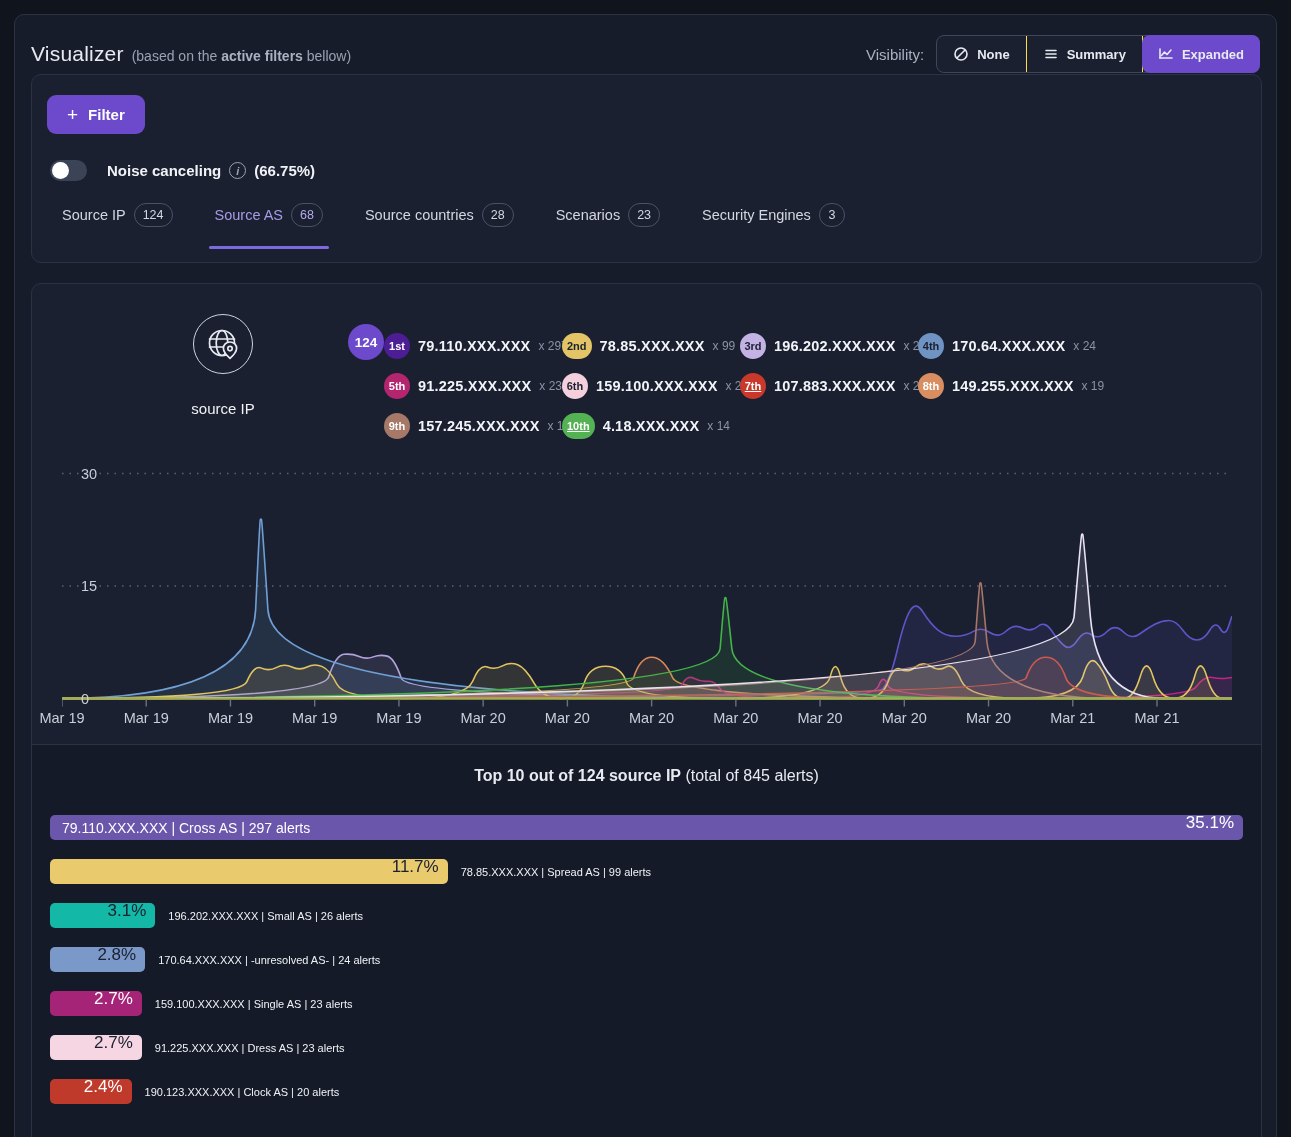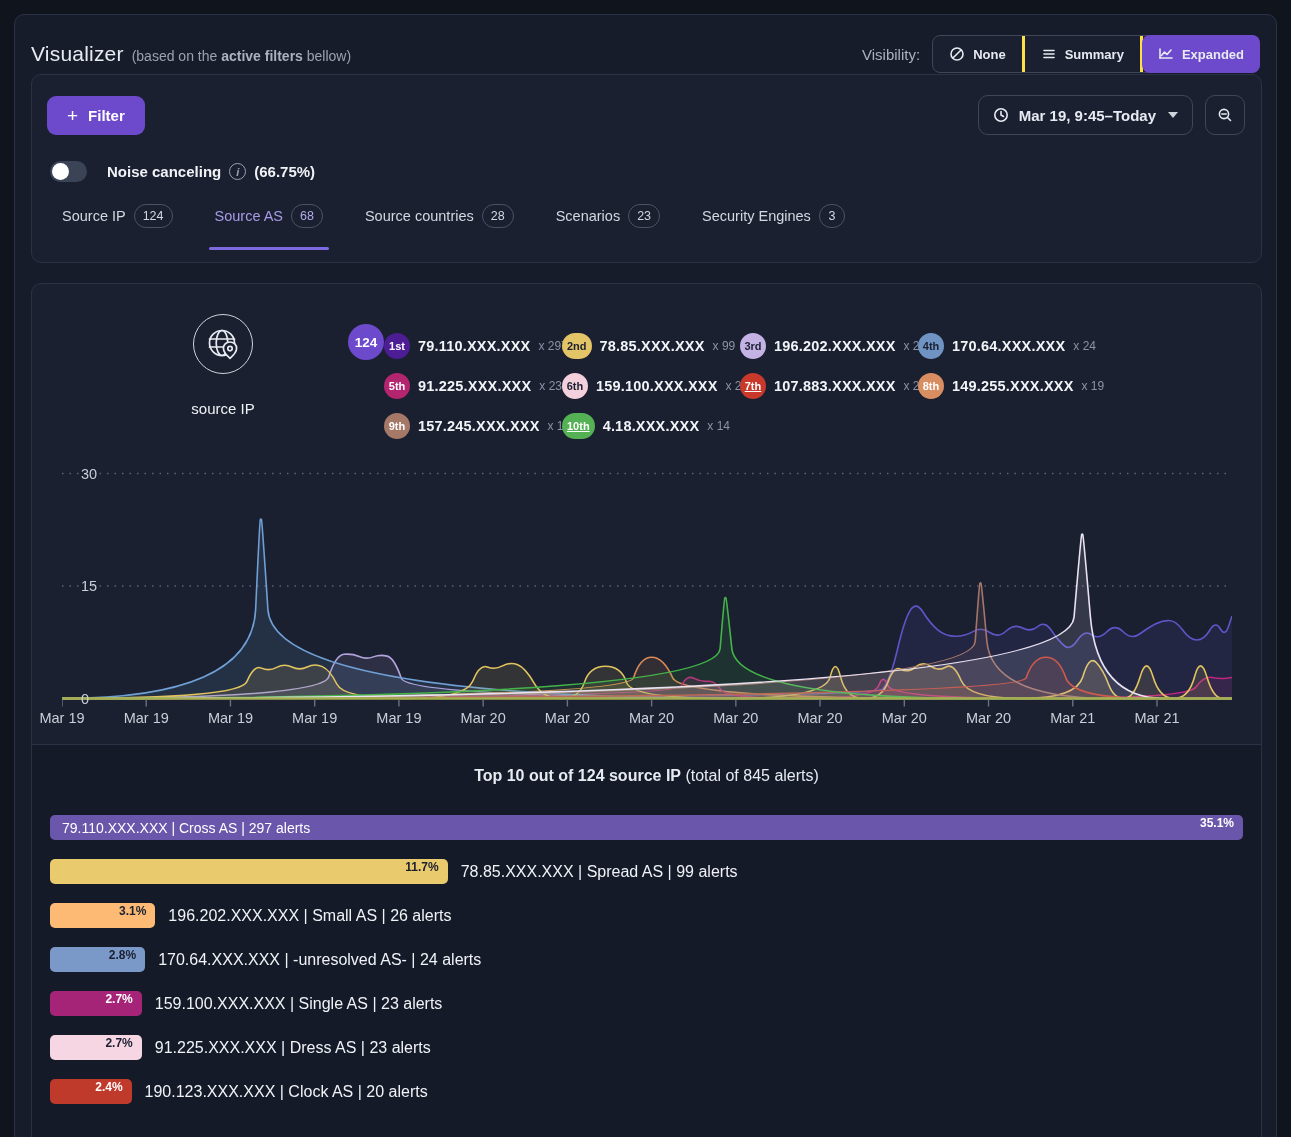--- a/index.html
+++ b/index.html
@@ -16,21 +16,21 @@
   }
   
   .vz-header{ display:flex; align-items:center; justify-content:space-between; padding:20px 16px 14px 16px; }
   .title-wrap{ display:flex; align-items:baseline; gap:8px; }
   .page-title{ font-size:21px; font-weight:500; color:#e8eaf1; letter-spacing:.2px; }
   .subtitle{ font-size:14px; color:#9aa2b2; }
   .subtitle b{ color:#aab1c0; }
   .visibility-wrap{ display:flex; align-items:center; gap:12px; }
   .visibility-label{ font-size:15px; color:#aab1c0; }
   .seg-group{ display:flex; align-items:stretch; border:1px solid #3e4658; border-radius:8px; background:#1a2030; }
-  .seg-btn{ display:flex; align-items:center; gap:8px; padding:0 16px; height:36px; font-size:13px; font-weight:700; color:#e8eaf1; cursor:pointer; border-right:3px solid #fde047; }
+  .seg-btn{ display:flex; align-items:center; gap:8px; padding:0 16px; height:36px; font-size:13px; font-weight:700; color:#e8eaf1; cursor:pointer; border-right:1px solid #fde047; }
   .seg-btn:last-child{ border-right:none; }
   .seg-btn.active{ background:#6d49cc; border-radius:8px; margin:-1px; height:38px; border-right:none; }
   .seg-icon{ display:inline-flex; width:16px; height:16px; }
   .seg-icon svg{ width:16px; height:16px; }
   
   .filter-panel{
     position:absolute; left:16px; top:59px; width:1231px; height:189px;
     background:#1a2030; border:1px solid #2b3245; border-radius:10px;
   }
   .filter-row{ display:flex; align-items:center; justify-content:space-between; padding:20px 16px 0 15px; }
@@ -73,22 +73,22 @@
   .x-labels{ position:relative; margin-left:30px; width:1170px; height:24px; }
   .x-label{ position:absolute; width:70px; text-align:center; font-size:14.5px; color:#c9ced8; top:2px; }
   .panel-divider{ height:1px; background:#2b3245; margin-top:12px; }
   
   .top10{ background:#141a28; padding:22px 18px 30px 18px; min-height:400px; }
   .top10-title{ text-align:center; font-size:16px; color:#e8eaf1; margin-bottom:30px; }
   .top10-title b{ font-weight:700; }
   .bar-row{ display:flex; align-items:center; height:25px; margin-bottom:19px; }
   .bar{ position:relative; height:25px; border-radius:5px; flex:none; }
   .bar .inner-label{ position:absolute; left:12px; top:0; height:25px; display:flex; align-items:center; font-size:14px; color:#fff; white-space:nowrap; }
-  .bar .pct{ position:absolute; right:9px; top:0; height:15px; display:flex; align-items:center; font-size:12px; font-weight:700; white-space:nowrap; }
-  .outside-label{ margin-left:13px; font-size:16px; color:#f0f2f6; white-space:nowrap; }
+  .bar .pct{ position:absolute; right:9px; top:0; height:15px; display:flex; align-items:center; font-size:17px; font-weight:400; white-space:nowrap; }
+  .outside-label{ margin-left:13px; font-size:11px; color:#f0f2f6; white-space:nowrap; }
   .stroke-icon{ stroke:#e8eaf1; fill:none; stroke-width:1.6; stroke-linecap:round; stroke-linejoin:round; }
 </style>
 </head>
 <body>
 
 <div class="outer-panel">
 
   <div class="vz-header">
     <div class="title-wrap">
       <span class="page-title">Visualizer</span>
@@ -129,41 +129,20 @@
       </div>
     </div>
   </div>
 
   <div class="filter-panel">
     <div class="filter-row">
       <button class="filter-btn">
         <span class="plus-glyph">+</span>
         <span>Filter</span>
       </button>
-      <div class="filter-right">
-        <button class="date-btn">
-          <span class="seg-icon">
-            <svg viewBox="0 0 16 16">
-                <circle class="stroke-icon" cx="8" cy="8" r="6.2"></circle>
-                <polyline class="stroke-icon" points="8,4.5 8,8 10.5,9.5"></polyline>
-              </svg>
-          </span>
-          <span>Mar 19, 9:45–Today</span>
-          <span class="caret-down"></span>
-        </button>
-        <button class="icon-btn">
-          <span class="seg-icon">
-            <svg viewBox="0 0 16 16">
-                <circle class="stroke-icon" cx="7" cy="7" r="4.6"></circle>
-                <line class="stroke-icon" x1="10.5" y1="10.5" x2="13.5" y2="13.5"></line>
-                <line class="stroke-icon" x1="4.8" y1="7" x2="9.2" y2="7"></line>
-              </svg>
-          </span>
-        </button>
-      </div>
     </div>
     <div class="noise-row">
       <div class="toggle">
           <div class="knob"></div>
         </div>
       <span class="noise-label">Noise canceling</span>
       <span class="info-icon">i</span>
       <span class="noise-value">(66.75%)</span>
     </div>
     <div class="tabs-row" id="tabs-row">
@@ -335,21 +314,21 @@
               <span class="inner-label">79.110.XXX.XXX | Cross AS  | 297 alerts</span>
             </div>
           </div>
           <div class="bar-row">
             <div class="bar" style="width: 33.3333%; background: rgb(233, 202, 109);">
               <span class="pct" style="color: rgb(26, 32, 48);">11.7%</span>
             </div>
             <span class="outside-label">78.85.XXX.XXX | Spread AS  | 99 alerts</span>
           </div>
           <div class="bar-row">
-            <div class="bar" style="width: 8.83191%; background: #fdba74;">
+            <div class="bar" style="width: 8.83191%; background: #14b8a6;">
               <span class="pct" style="color: rgb(26, 32, 48);">3.1%</span>
             </div>
             <span class="outside-label">196.202.XXX.XXX | Small AS  | 26 alerts</span>
           </div>
           <div class="bar-row">
             <div class="bar" style="width: 7.97721%; background: rgb(123, 153, 200);">
               <span class="pct" style="color: rgb(26, 32, 48);">2.8%</span>
             </div>
             <span class="outside-label">170.64.XXX.XXX | -unresolved AS-  | 24 alerts</span>
           </div>

